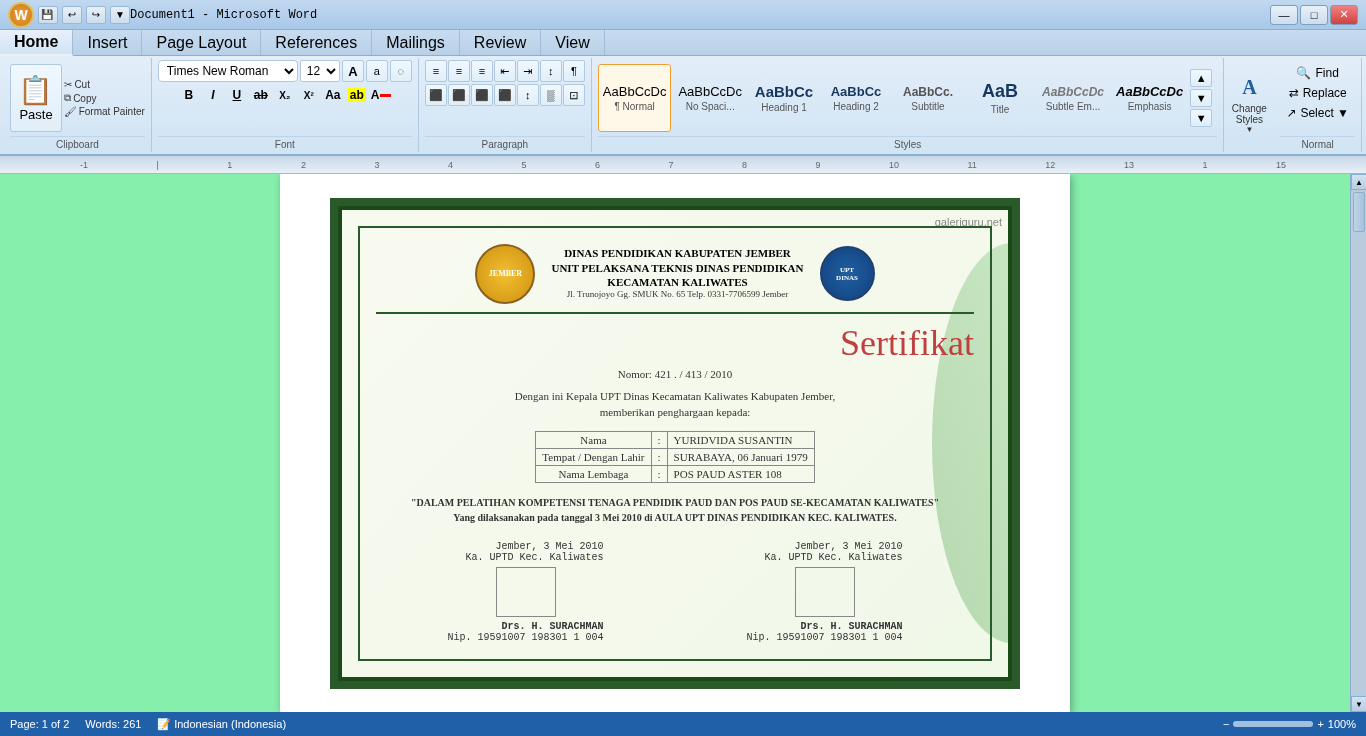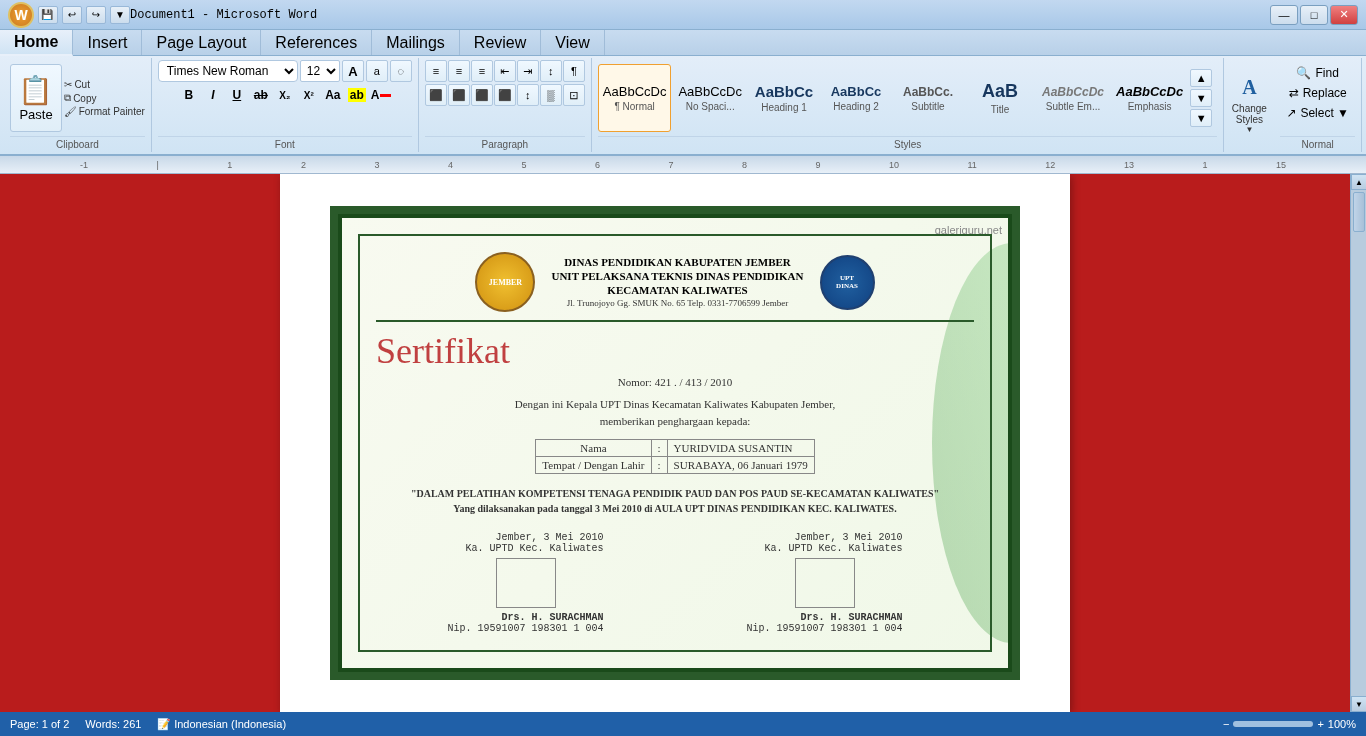--- a/index.html
+++ b/index.html
@@ -148,21 +148,21 @@
       border-bottom: 1px solid #a0b8d0;
       display: flex; align-items: center;
       font-size: 9px; color: #666;
       padding: 0 20px;
       position: relative;
     }
     .ruler-marks { display: flex; width: 100%; justify-content: space-between; padding: 0 60px; }
 
     
     .doc-area {
-      background: #b91c1c;
+      background: #86efac;
       flex: 1;
       display: flex;
       justify-content: center;
       overflow: auto;
       height: calc(736px - 30px - 126px - 18px - 24px);
     }
 
     
     .page {
       background: white;
@@ -191,21 +191,21 @@
     }
     .cert-header { display: flex; align-items: center; justify-content: center; gap: 16px; margin-bottom: 8px; }
     .cert-logo { width: 60px; height: 60px; background: radial-gradient(circle, #f0c030, #d09010); border-radius: 50%; border: 2px solid #8a6020; display: flex; align-items: center; justify-content: center; font-size: 10px; color: white; font-weight: bold; text-align: center; }
     .cert-logo2 { width: 55px; height: 55px; background: radial-gradient(circle, #2060a0, #104080); border-radius: 50%; border: 2px solid #204070; display: flex; align-items: center; justify-content: center; font-size: 8px; color: white; font-weight: bold; text-align: center; }
     .cert-title-block { text-align: center; }
     .cert-title-block p { font-size: 11px; font-weight: bold; color: #000; line-height: 1.3; }
     .cert-title-block .address { font-size: 9px; font-weight: normal; color: #333; }
 
     .cert-divider { border: none; border-top: 2px solid #2a5a2a; margin: 8px 0; }
 
-    .cert-sertifikat { text-align: left; font-family: cursive; font-size: 36px; color: #c04040; margin: 8px 0 4px; }
+    .cert-sertifikat { text-align: right; font-family: cursive; font-size: 36px; color: #c04040; margin: 8px 0 4px; }
     .cert-nomor { text-align: center; font-size: 11px; color: #333; margin-bottom: 8px; }
     .cert-body-text { text-align: center; font-size: 11px; color: #333; margin-bottom: 10px; line-height: 1.5; }
 
     .cert-table { margin: 0 auto 12px; font-size: 11px; border-collapse: collapse; }
     .cert-table td { padding: 2px 6px; color: #333; border: 1px solid #888; }
     .cert-table .label { white-space: nowrap; text-align: center; }
 
     .cert-statement { text-align: center; font-size: 10px; color: #333; margin: 10px 0; font-weight: bold; line-height: 1.5; }
 
     .cert-signatures { display: flex; justify-content: space-around; margin-top: 16px; font-size: 10px; color: #333; }
@@ -490,20 +490,25 @@
                 <tr>
               <td class="label">Nama</td>
               <td>:</td>
               <td>YURIDVIDA SUSANTIN</td>
             </tr>
             <tr>
               <td class="label">Tempat / Dengan Lahir</td>
               <td>:</td>
               <td>SURABAYA, 06 Januari 1979</td>
             </tr>
+            <tr>
+              <td class="label">Nama Lembaga</td>
+              <td>:</td>
+              <td>POS PAUD ASTER 108</td>
+            </tr>
           </tbody>
             </table>
 
           <div class="cert-statement">
             <div>"DALAM PELATIHAN KOMPETENSI TENAGA PENDIDIK PAUD DAN POS PAUD SE-KECAMATAN KALIWATES"</div>
             <div>Yang dilaksanakan pada tanggal 3 Mei 2010 di AULA UPT DINAS PENDIDIKAN KEC. KALIWATES.</div>
           </div>
 
           <div class="cert-signatures">
             <div class="cert-sig">

